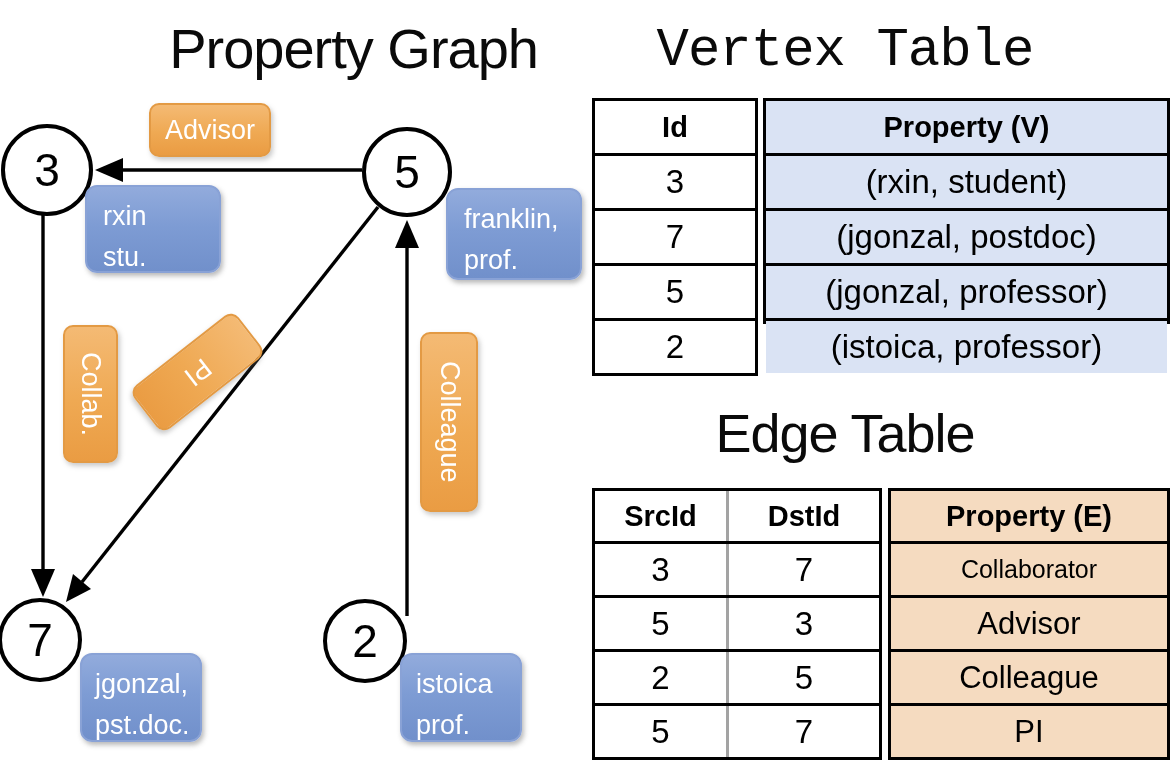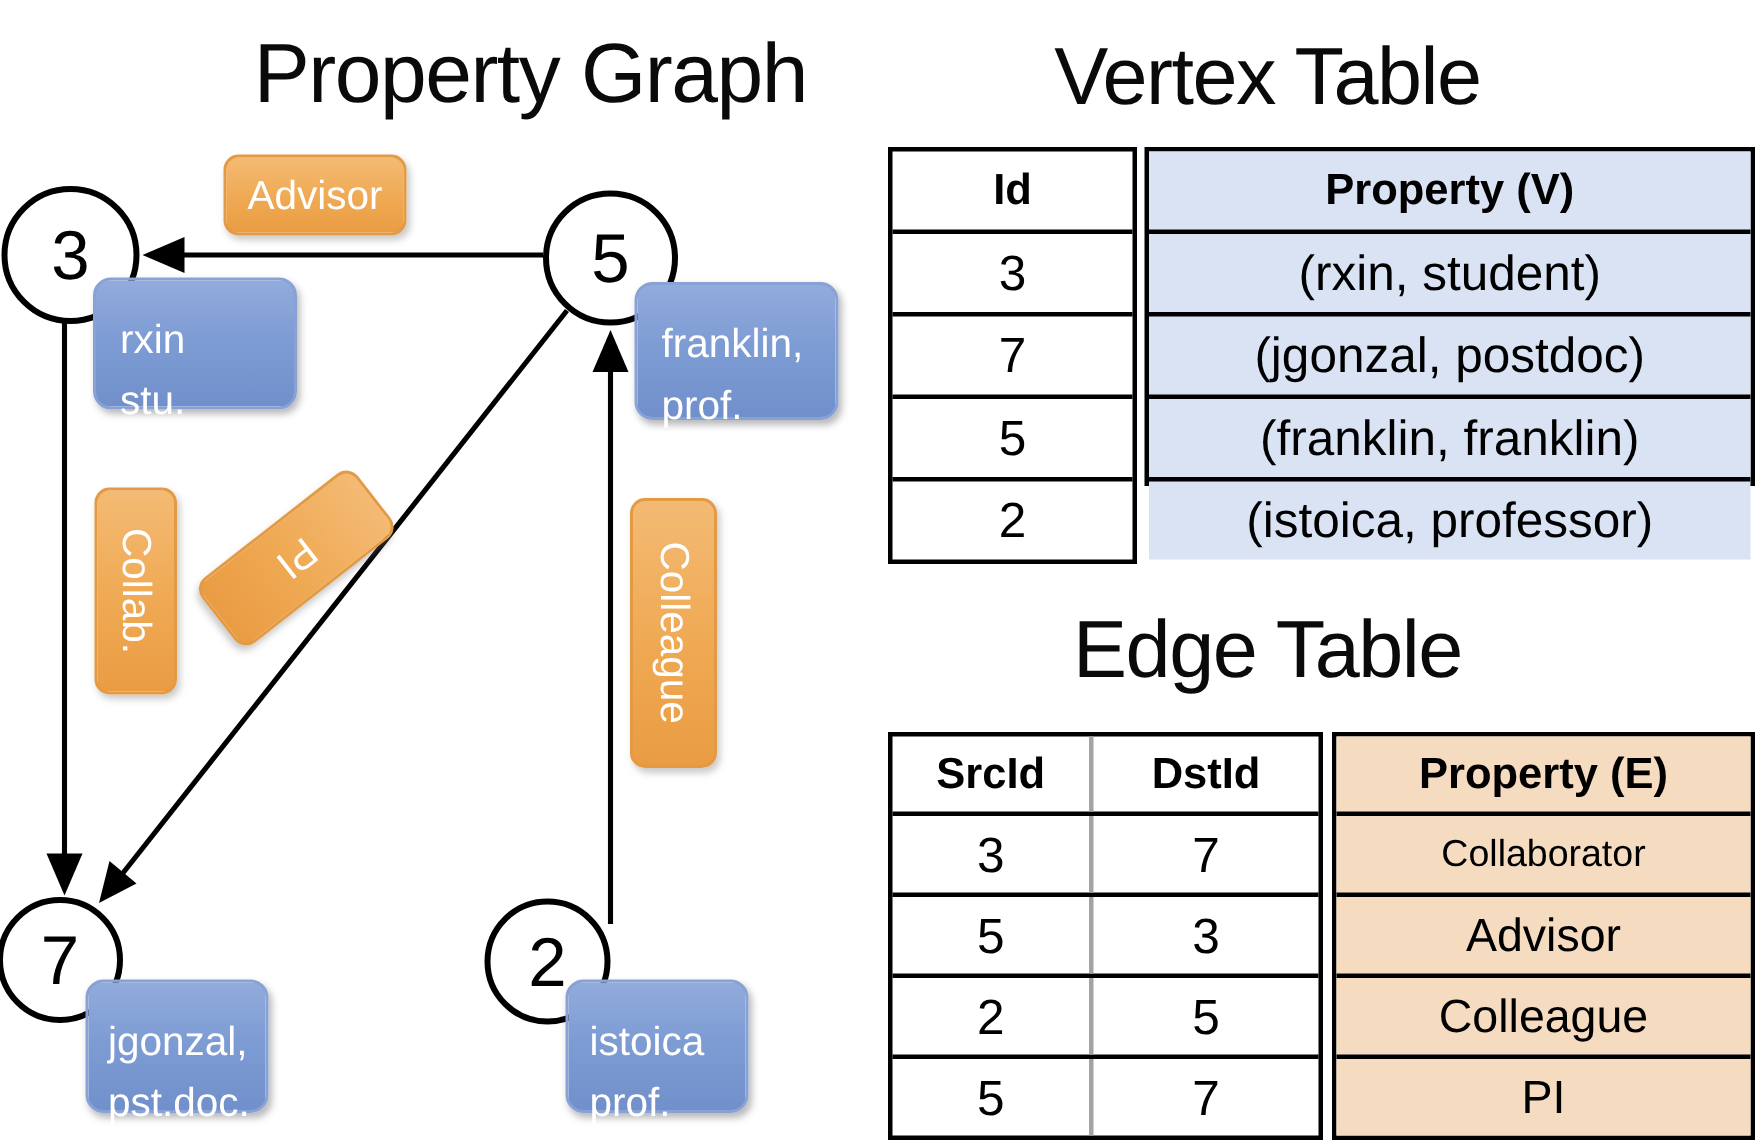--- a/index.html
+++ b/index.html
@@ -9,24 +9,24 @@
   .big-title{position:absolute;text-align:center;font-size:56px;font-weight:400;
     letter-spacing:-1px;color:#0a0a0a;white-space:nowrap;}
 
   
   .edges-svg{position:absolute;left:0;top:0;width:585px;height:760px;}
 
   .node{position:absolute;background:#fff;border:4px solid #000;border-radius:50%;
     display:flex;align-items:center;justify-content:center;font-size:46px;box-sizing:border-box;}
 
   .vprop{position:absolute;border-radius:12px;color:#fff;font-size:27px;line-height:41px;
-    padding:19px 8px 0 16px;box-sizing:border-box;
+    padding:9px 8px 0 16px;box-sizing:border-box;
     background:linear-gradient(180deg,#92abdc 0%,#7e9cd4 45%,#7190cb 100%);
     border:2px solid #89a2d6;
-    box-shadow:2px 3px 5px rgba(100,100,100,.45);}
+    box-shadow:2px 3px 5px rgba(100,100,100,.45);margin-left:23px;}
 
   .elabel{position:absolute;border-radius:10px;color:#fff;font-size:27px;
     display:flex;align-items:center;justify-content:center;box-sizing:border-box;
     background:linear-gradient(180deg,#f4ba74 0%,#efa953 55%,#ea9c43 100%);
     border:2px solid #e39a44;
     box-shadow:2px 3px 5px rgba(120,120,120,.4);}
   .elabel.vert{writing-mode:vertical-rl;}
 
   
   .subtable{position:absolute;border:3px solid #000;box-sizing:border-box;background:#fff;}
@@ -90,37 +90,37 @@
   </div>
   <div class="vprop" style="left:57px;top:653px;width:122px;height:89px;padding-left:13px;">
     <div>jgonzal,</div>
     <div>pst.doc.</div>
   </div>
   <div class="vprop" style="left:377px;top:653px;width:122px;height:89px;padding-left:14px;">
     <div>istoica</div>
     <div>prof.</div>
   </div>
 
-  <div class="big-title" style="left:585px;top:20px;width:520px;font-size:54px;">Vertex Table</div>
+  <div class="big-title" style="left:585px;top:20px;width:520px;font-size:54px;font-family:Liberation Mono, monospace;">Vertex Table</div>
 
   <div style="position:absolute;left:592px;top:98px;width:578px;height:278px;">
 
     <div class="subtable" style="left:0;top:0;width:166px;height:278px;">
       <div class="trow thead" style="height:52px;">Id</div>
       <div class="trow" style="height:55px;">3</div>
       <div class="trow" style="height:55px;">7</div>
       <div class="trow" style="height:55px;">5</div>
       <div class="trow" style="height:55px;">2</div>
     </div>
 
     <div class="subtable" style="left:171px;top:0;width:407px;height:226px;">
       <div class="trow thead vfill" style="height:52px;">Property (V)</div>
       <div class="trow vfill" style="height:55px;">(rxin, student)</div>
       <div class="trow vfill" style="height:55px;">(jgonzal, postdoc)</div>
-      <div class="trow vfill" style="height:55px;">(franklin, franklin)</div>
+      <div class="trow vfill" style="height:55px;">(jgonzal, professor)</div>
       <div class="trow vfill" style="height:55px;">(istoica, professor)</div>
     </div>
   </div>
 
   <div class="big-title" style="left:585px;top:402px;width:520px;font-size:54px;">Edge Table</div>
 
   <div style="position:absolute;left:592px;top:488px;width:460px;height:272px;">
 
     <div class="subtable" style="left:0;top:0;width:290px;height:272px;">
       <div class="trow thead" style="height:50px;padding:0;">

